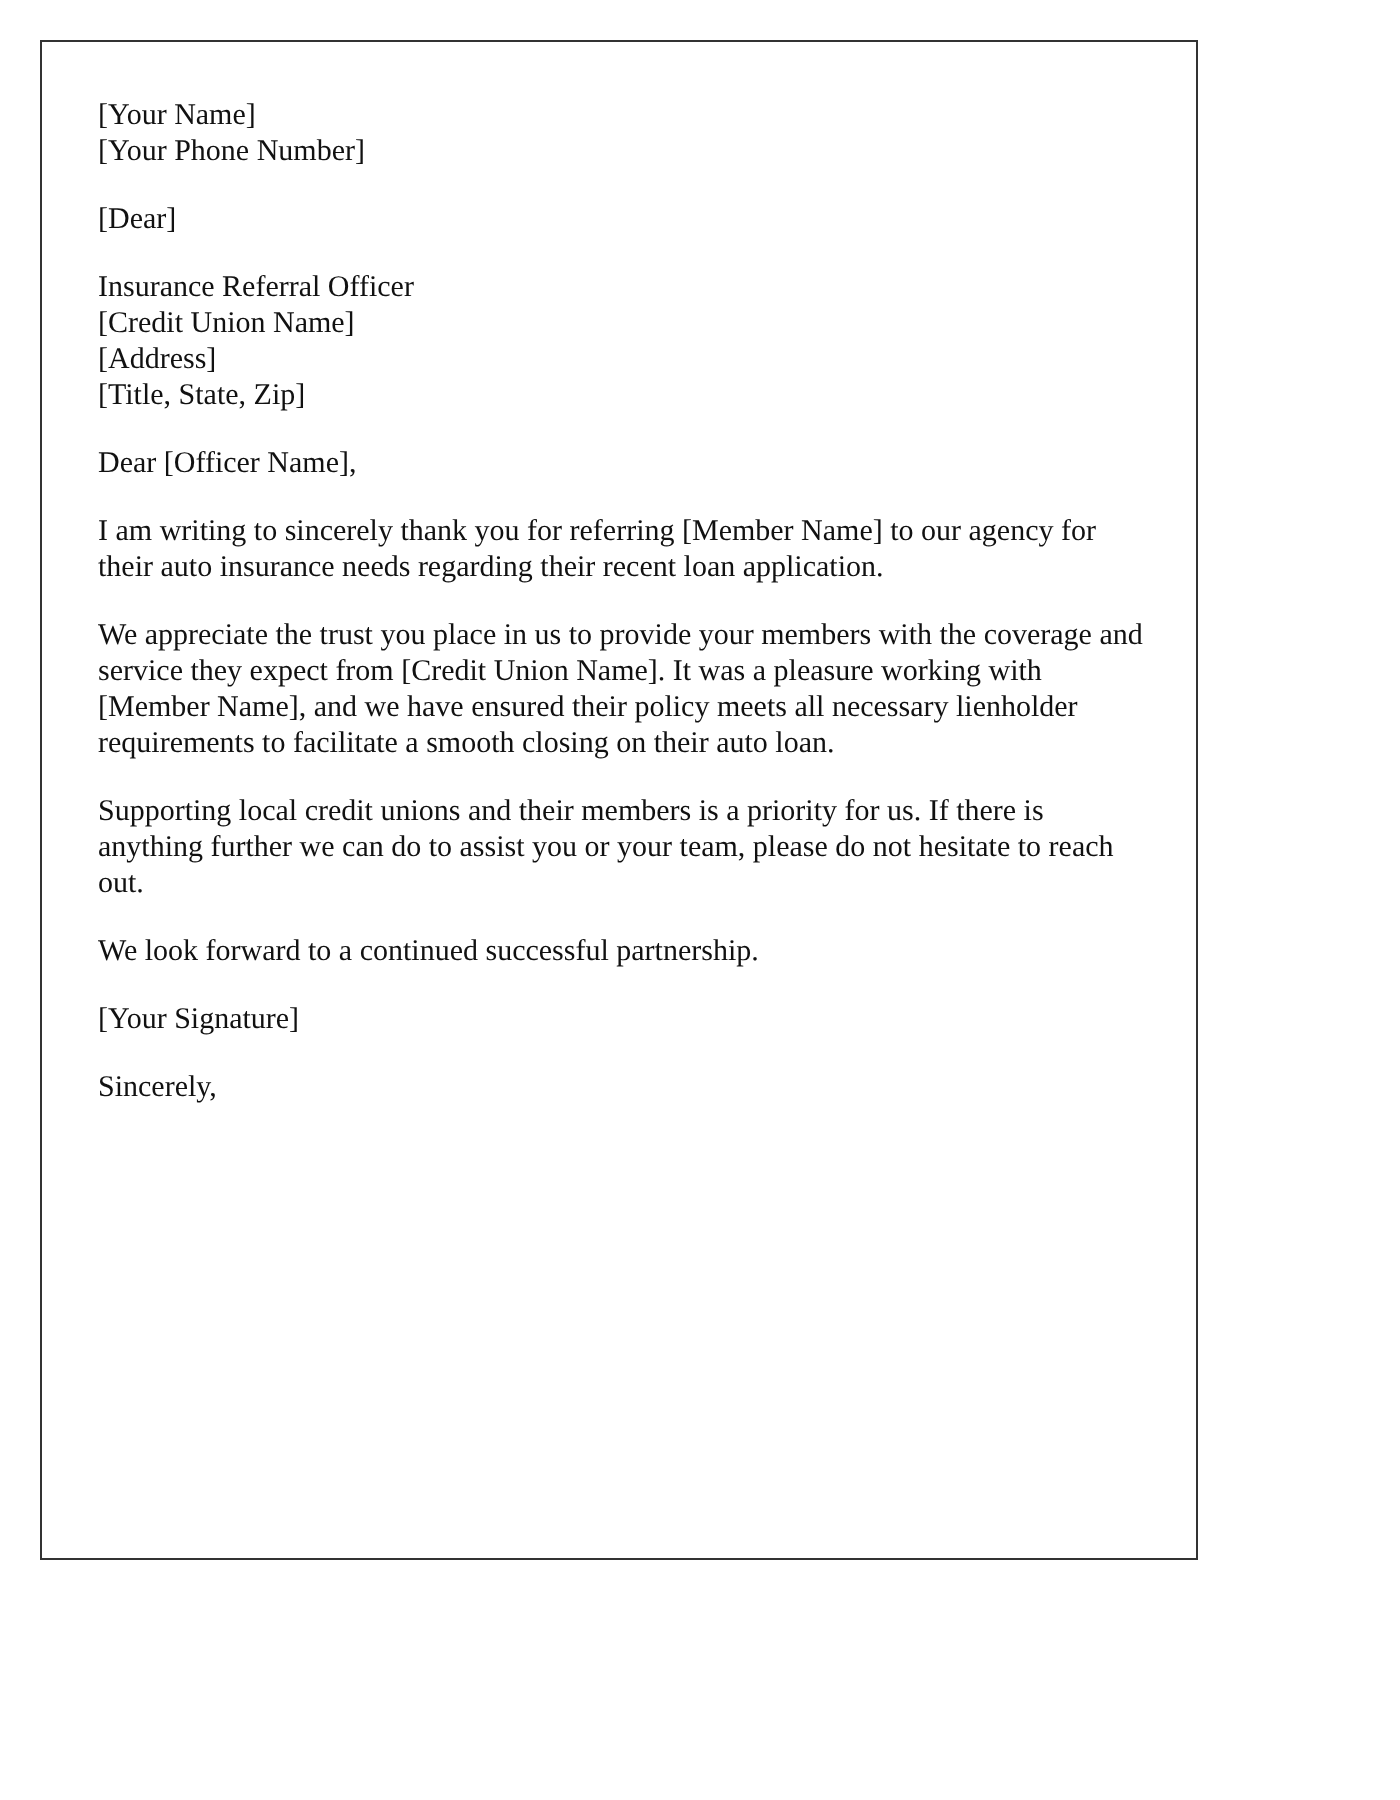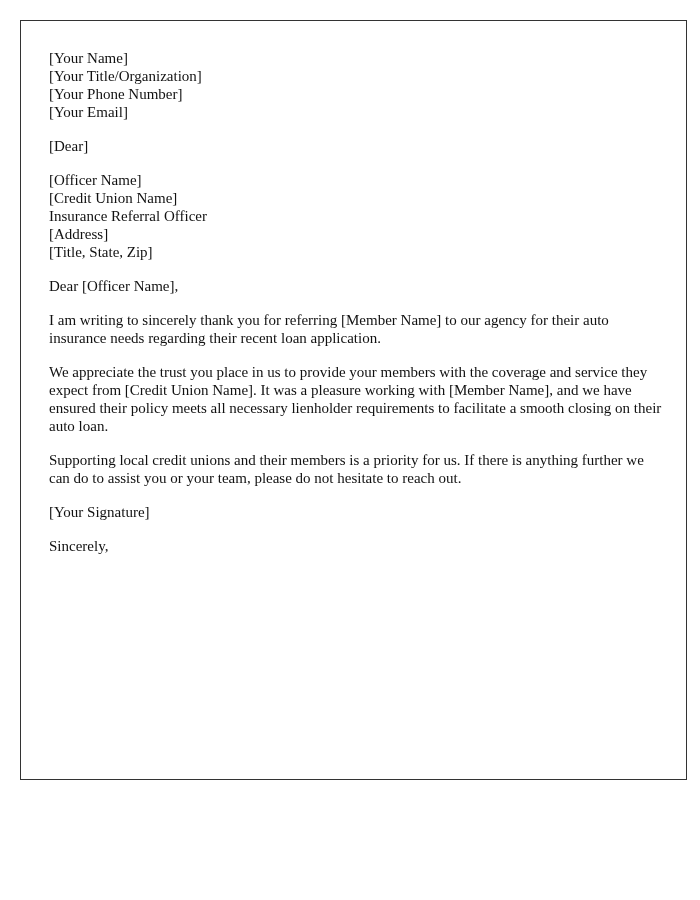--- a/index.html
+++ b/index.html
@@ -1,20 +1,20 @@
 <!DOCTYPE html>
 <html><head>
 <meta charset="utf-8">
 <style>
   html, body { margin: 0; padding: 0; background: #ffffff; }
   body { width: 700px; height: 900px; position: relative; overflow: hidden; }
   .page {
     position: absolute;
     left: 20px; top: 20px;
-    width: 667px; height: 760px;
+    width: 579px; height: 760px;
     border: 1px solid #333333;
     box-sizing: border-box;
     background: #ffffff;
   }
   .content {
     position: absolute;
     left: 28px; top: 28px; right: 20px;
     font-family: "Liberation Serif", "DejaVu Serif", serif;
     font-size: 15px;
     line-height: 18px;
@@ -24,32 +24,30 @@
   .line { display: block; white-space: nowrap; }
   p { margin: 3px 0 16px 0; }
 </style>
 </head>
 <body>
 
 <div class="page">
   <div class="content">
     <div class="block">
       <span class="line">[Your Name]</span>
-      <span class="line">[Your Title/Organization]</span>
       <span class="line">[Your Phone Number]</span>
-      <span class="line">[Your Email]</span>
     </div>
     <div class="block">[Dear]</div>
     <div class="block">
-      <span class="line">[Officer Name]</span>
+      <span class="line">Insurance Referral Officer</span>
       <span class="line">[Credit Union Name]</span>
-      <span class="line">Insurance Referral Officer</span>
       <span class="line">[Address]</span>
       <span class="line">[Title, State, Zip]</span>
     </div>
     <p>Dear [Officer Name],</p>
     <p>I am writing to sincerely thank you for referring [Member Name] to our agency for their auto insurance needs regarding their recent loan application.</p>
     <p>We appreciate the trust you place in us to provide your members with the coverage and service they expect from [Credit Union Name]. It was a pleasure working with [Member Name], and we have ensured their policy meets all necessary lienholder requirements to facilitate a smooth closing on their auto loan.</p>
     <p>Supporting local credit unions and their members is a priority for us. If there is anything further we can do to assist you or your team, please do not hesitate to reach out.</p>
+    <p>We look forward to a continued successful partnership.</p>
     <p>[Your Signature]</p>
     <p>Sincerely,</p>
   </div>
 </div>
 
 </body></html>

